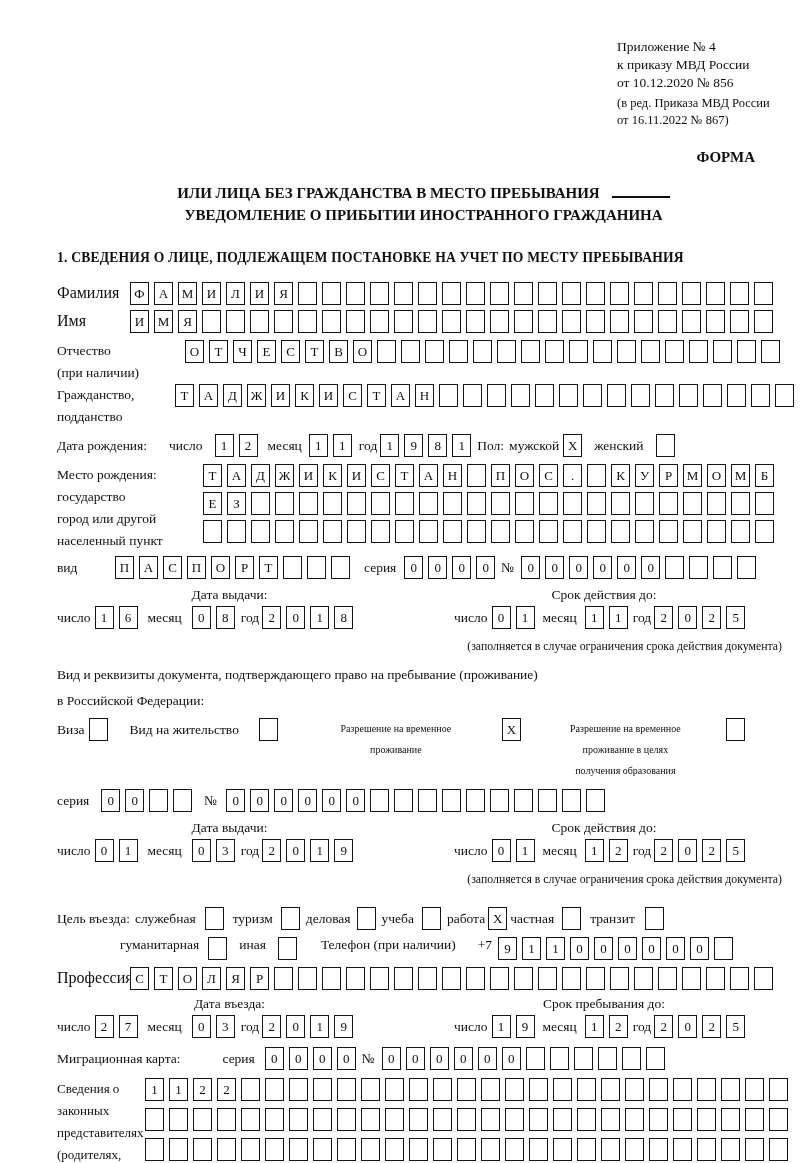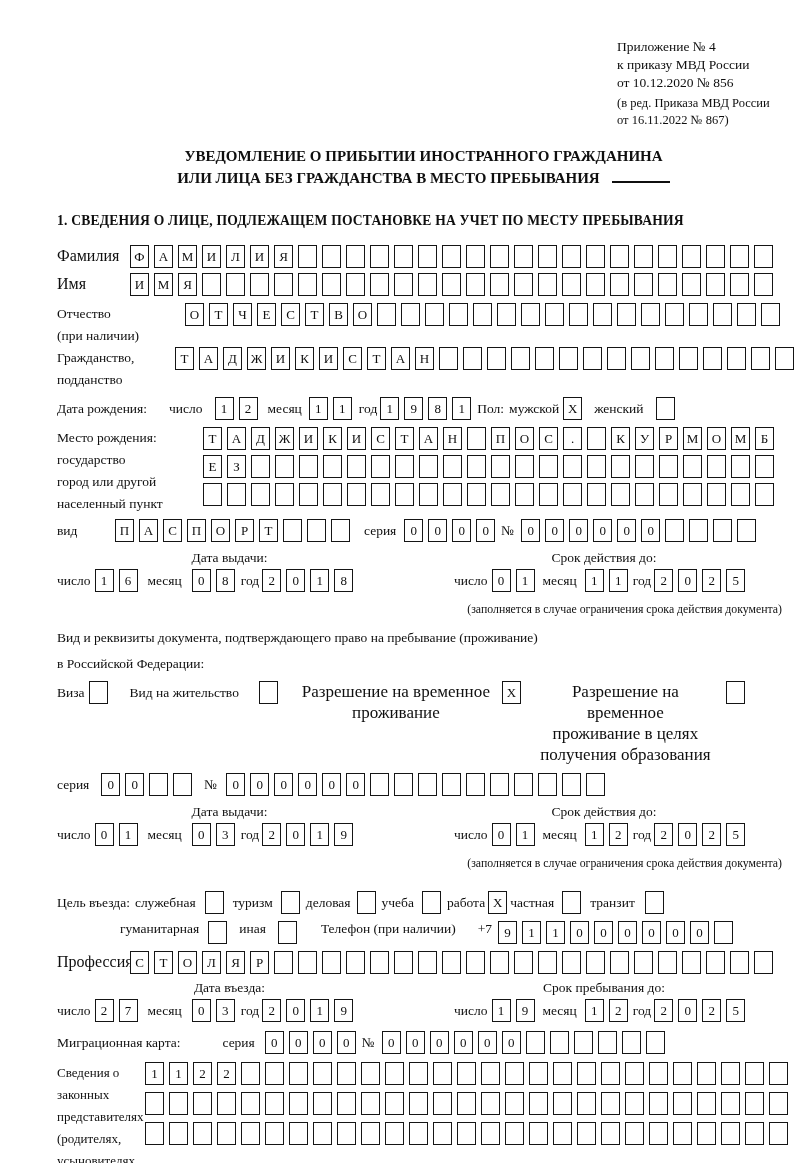--- a/index.html
+++ b/index.html
@@ -26,42 +26,43 @@
   .stack{display:flex;flex-direction:column;gap:5px;}
   .inl{display:flex;align-items:center;flex-wrap:nowrap;}
   .dlabel{font-size:13.5px;flex:none;}
   .center-b{ text-align:center;font-weight:bold;font-size:13.5px;margin-top:10px;}
   .dg2{display:flex;margin-top:8px;}
   .dg-left{width:345px;margin-right:52px;}
   .dg-right{width:300px;}
   .dg-title{text-align:center;font-size:13.5px;margin-bottom:3px;}
   .note{font-size:11.8px;text-align:right;margin-top:10px;padding-right:8px;}
   .para{font-size:13.5px;line-height:26px;margin-top:8px;}
-  .cbcap{font-size:17px;text-align:center;line-height:21px;}
+  .cbcap{font-size:10px;text-align:center;line-height:21px;}
 </style>
 </head>
 <body>
 
 <div class="page">
 
   <div class="hdr">
     <div>Приложение № 4</div>
     <div>к приказу МВД России</div>
     <div>от 10.12.2020 № 856</div>
     <div class="hdr-sub">
       <div>(в ред. Приказа МВД России</div>
       <div>от 16.11.2022 № 867)</div>
     </div>
   </div>
+  <div class="forma">ФОРМА</div>
 
   <div class="title">
-    <div>УВЕДОМЛЕНИЕ О ПРИБЫТИИ ИНОСТРАННОГО ГРАЖДАНИНА</div>
     <div>
       <span>ИЛИ ЛИЦА БЕЗ ГРАЖДАНСТВА В МЕСТО ПРЕБЫВАНИЯ</span><span class="blankline"></span>
     </div>
+    <div>УВЕДОМЛЕНИЕ О ПРИБЫТИИ ИНОСТРАННОГО ГРАЖДАНИНА</div>
   </div>
 
   <div class="sec-head">1. СВЕДЕНИЯ О ЛИЦЕ, ПОДЛЕЖАЩЕМ ПОСТАНОВКЕ НА УЧЕТ ПО МЕСТУ ПРЕБЫВАНИЯ</div>
 
   <div class="frow" style="margin-top:16px;">
     <span class="lbl" style="width:73px;">Фамилия</span>
     <span class="boxrow">
         <span class="box">Ф</span>
         <span class="box">А</span>
         <span class="box">М</span>

